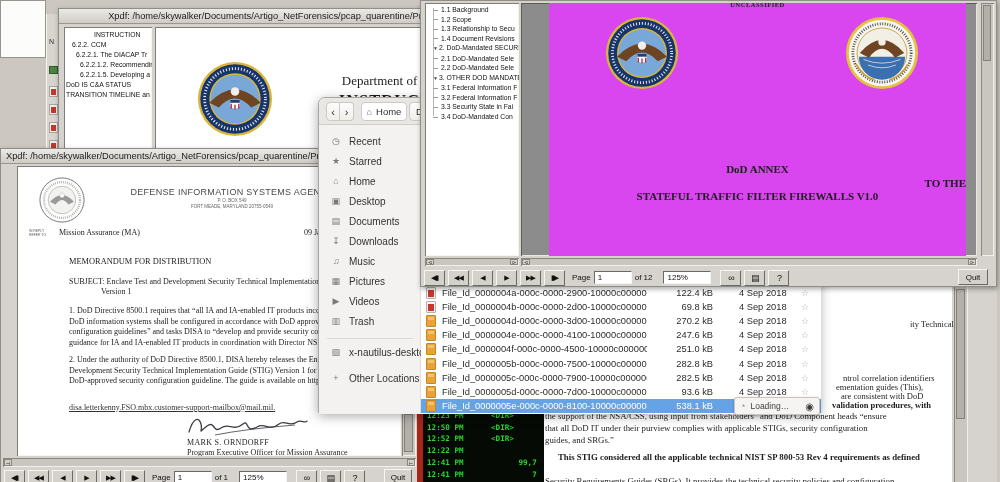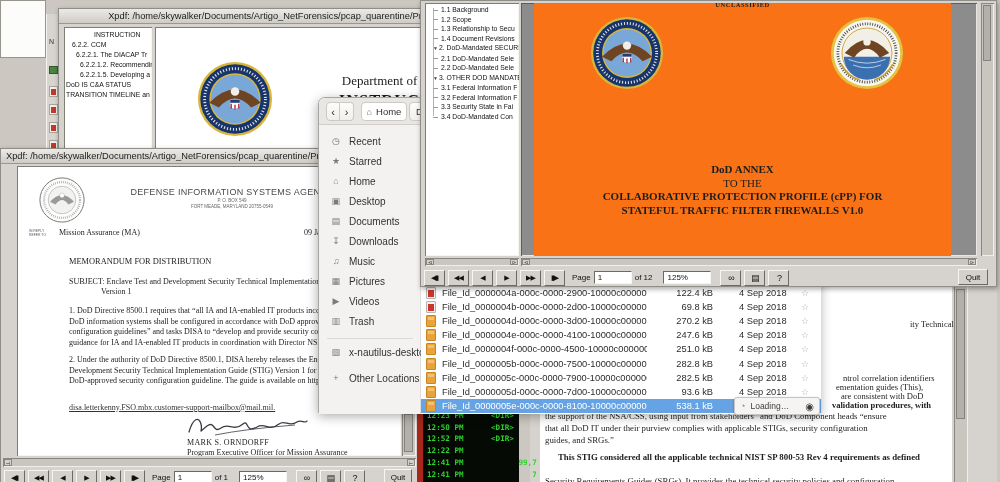--- a/index.html
+++ b/index.html
@@ -185,21 +185,21 @@
     <div class="sunken" style="width:38px;height:13px;">1</div>
     <span class="xlbl">of 1</span>
     <div class="sunken" style="width:48px;height:13px;margin-left:8px;">125%</div>
     <div class="xb" style="margin-left:6px;font-size:9px;">∞</div>
     <div class="xb" style="font-size:9px;">▤</div>
     <div class="xb" style="font-size:9px;">?</div>
   </div>
   <div class="a xb" style="right:5px;top:320px;width:28px;font-size:8px;letter-spacing:0;">Quit</div>
 </div>
 
-<div class="a term" style="left:417px;top:408px;width:102px;height:74px;">
+<div class="a term" style="left:417px;top:408px;width:127px;height:74px;">
   <div class="a" style="left:0;top:0;width:6px;height:74px;background:#a8261a;"></div>
   <div class="a" style="left:10px;top:2px;">
     <div class="tl">12:23 PM      &lt;DIR&gt;</div>
     <div class="tl">12:50 PM      &lt;DIR&gt;</div>
     <div class="tl">12:52 PM      &lt;DIR&gt;</div>
     <div class="tl">12:22 PM</div>
     <div class="tl">12:41 PM            99,7</div>
     <div class="tl">12:41 PM               7</div>
     <div class="tl">01:54 PM      &lt;DIR&gt;</div>
   </div>
@@ -355,21 +355,21 @@
     <div class="atoc-i"><span>3.1 Federal Information F</span></div>
     <div class="atoc-i"><span>3.2 Federal Information F</span></div>
     <div class="atoc-i"><span>3.3 Security State in Fai</span></div>
     <div class="atoc-i"><span>3.4 DoD-Mandated Con</span></div>
   </div>
   <div class="a sb" style="left:4px;top:257px;width:94px;height:8px;">
     <div class="cap" style="left:1px;">⊲</div>
     <div class="cap" style="right:1px;">⊳</div>
   </div>
   <div class="a" style="left:100px;top:2px;width:456px;height:253px;background:#8c8c8c;box-shadow:inset 1px 1px 0 #5f5d58, inset -1px -1px 0 #e8e6e2;overflow:hidden;">
-    <div class="a" style="left:13px;top:0;width:417px;height:253px;background:#f97316;">
+    <div class="a" style="left:28px;top:0;width:417px;height:253px;background:#d946ef;">
       <div class="a serif docline" style="left:0;top:-2px;width:100%;text-align:center;font-size:6.5px;font-weight:bold;letter-spacing:.5px;">UNCLASSIFIED</div>
       <svg class="a" style="left:56px;top:13px;" width="74" height="74" viewBox="0 0 80 80">
         <circle cx="40" cy="40" r="39" fill="#d8b63c"></circle>
           <circle cx="40" cy="40" r="36.5" fill="#17356c"></circle>
         <circle cx="40" cy="40" r="32" fill="none" stroke="#f5f2ea" stroke-width="3" stroke-dasharray="1.2 2" opacity="0.9"></circle>
         <circle cx="40" cy="40" r="27" fill="#d8b63c"></circle>
           <circle cx="40" cy="40" r="25.5" fill="#79a8d8"></circle>
         <path d="M13,44 Q40,16 67,44 L57,49 Q40,30 23,49 Z" fill="#6e4423"></path>
         <circle cx="40" cy="32" r="4.5" fill="#f3efe6"></circle>
         <path d="M35,41 h10 v7 q-5,5 -10,0 z" fill="#fff"></path>
@@ -382,22 +382,21 @@
         <circle cx="40" cy="40" r="31.5" fill="none" stroke="#2a2a2a" stroke-width="3" stroke-dasharray="1 1.7" opacity="0.85"></circle>
         <circle cx="40" cy="40" r="27" fill="#f2efe7" stroke="#c9a33a"></circle>
         <path d="M15,44 a25,25 0 0 0 50,0 z" fill="#3a6fb0"></path>
         <path d="M20,47 q20,8 40,0 M25,53 q15,6 30,0" stroke="#e8eef6" stroke-width="0.8" fill="none"></path>
         <path d="M16,40 Q40,12 64,40 L54,45 Q40,26 26,45 Z" fill="#6e4423"></path>
         <circle cx="40" cy="28" r="4" fill="#f3efe6"></circle>
         <path d="M12,52 q8,14 20,17 M68,52 q-8,14 -20,17" stroke="#c9a33a" stroke-width="2" fill="none"></path>
       </svg>
       <div class="a" style="left:0;top:160px;width:100%;text-align:center;">
         <div class="serif" style="font-size:11px;font-weight:bold;line-height:13.5px;">DoD ANNEX</div>
-        <div class="serif" style="font-size:11px;font-weight:normal;line-height:13.5px;">TO THE</div>
-        <div class="serif" style="font-size:11px;font-weight:bold;line-height:13.5px;">COLLABORATIVE PROTECTION PROFILE (cPP) FOR</div>
+        <div class="serif" style="font-size:11px;font-weight:bold;line-height:13.5px;text-align:right;">TO THE</div>
         <div class="serif" style="font-size:11px;font-weight:bold;line-height:13.5px;">STATEFUL TRAFFIC FILTER FIREWALLS V1.0</div>
       </div>
     </div>
   </div>
   <div class="a sb" style="left:560px;top:2px;width:13px;height:253px;">
     <div class="slider" style="left:2px;top:2px;width:8px;height:56px;"></div>
   </div>
   <div class="a sb" style="left:100px;top:257px;width:456px;height:8px;">
     <div class="cap" style="left:1px;">⊲</div>
     <div class="cap" style="right:1px;">⊳</div>

